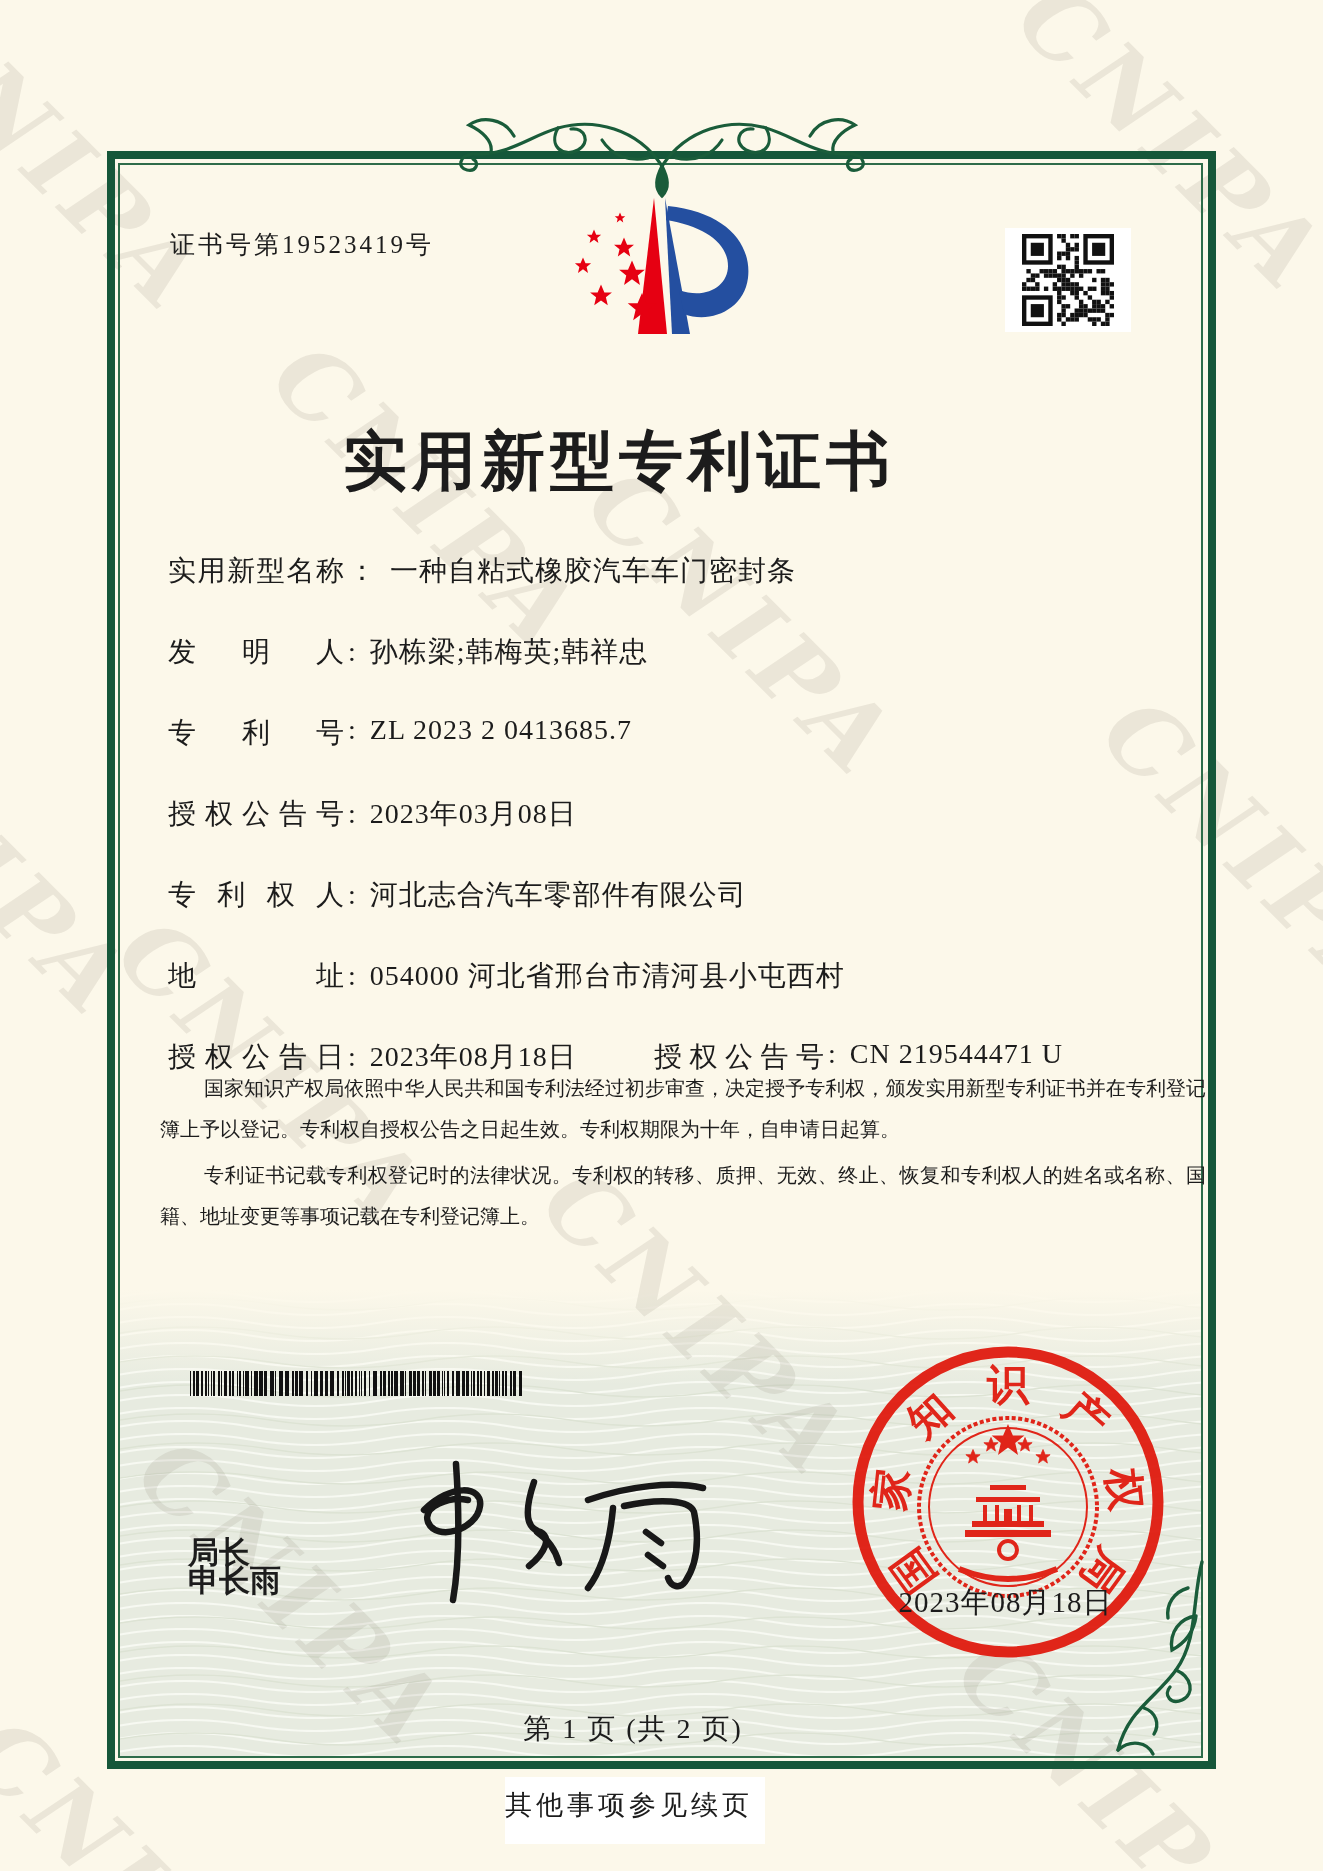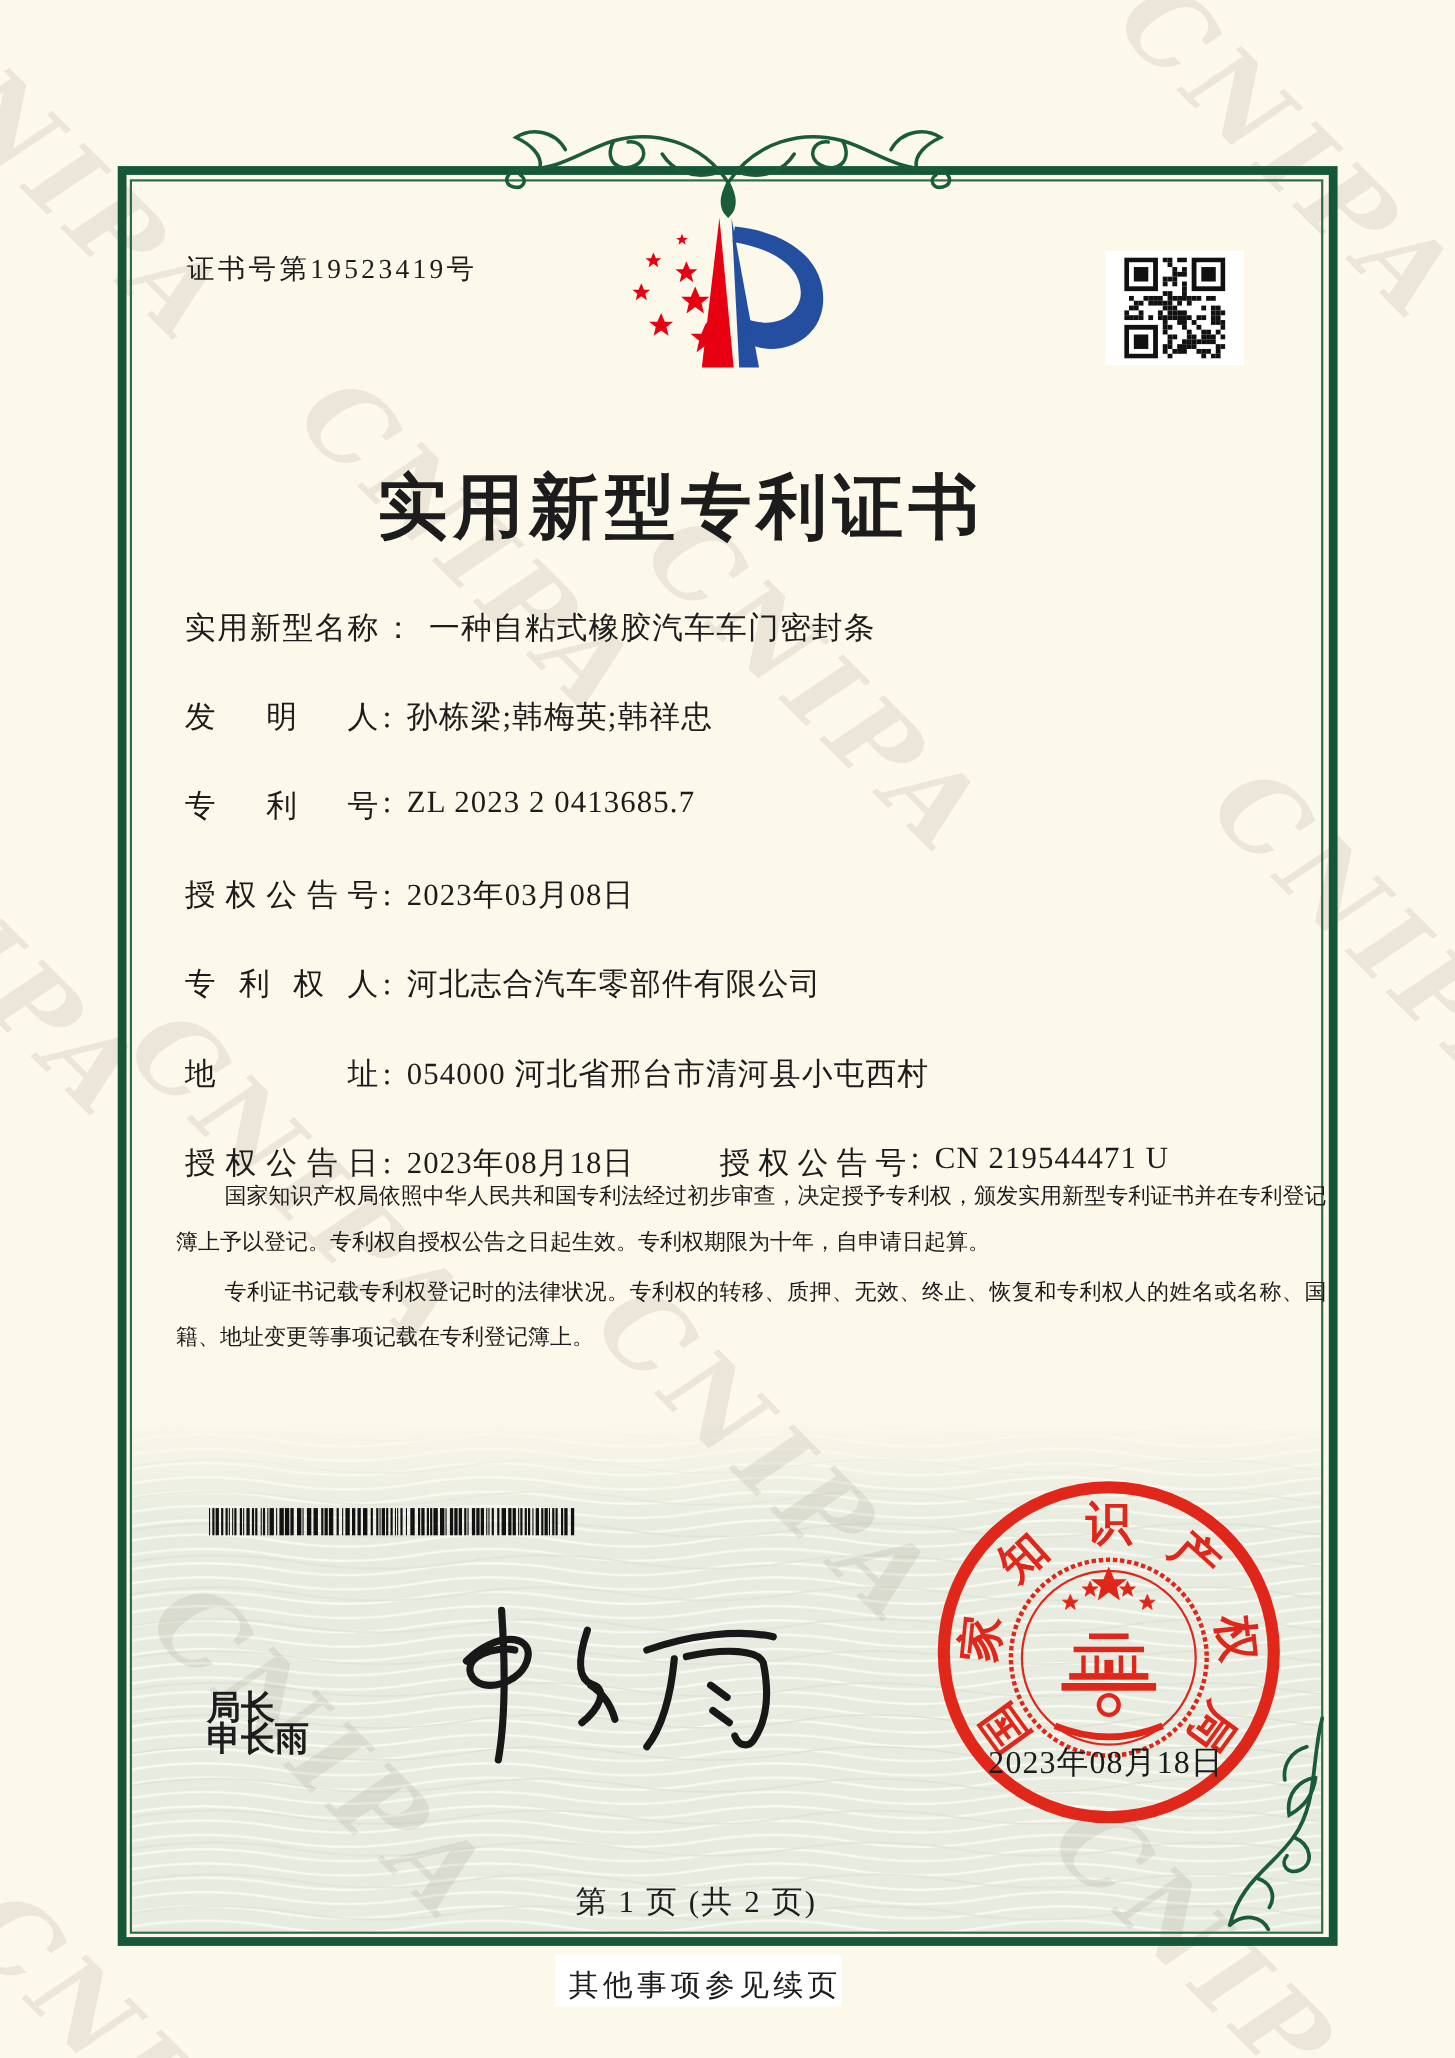--- a/index.html
+++ b/index.html
@@ -55,22 +55,22 @@
   .signer-name{position:absolute;left:188px;top:1560px;font-size:31px;font-weight:bold;
     font-family:"Liberation Sans","DejaVu Sans",sans-serif;z-index:4;}
   .signature{position:absolute;left:396px;top:1448px;z-index:4;}
   .seal{position:absolute;left:843px;top:1337px;z-index:4;}
   .seal-char{font-size:42px;font-weight:bold;fill:#e0170b;text-anchor:middle;
     font-family:"Liberation Serif",serif;}
   .seal-date{position:absolute;left:898px;top:1583px;width:215px;text-align:center;
     font-size:29px;color:#1b1b1b;z-index:5;letter-spacing:1px;}
   .page-num{position:absolute;left:483px;top:1710px;width:300px;text-align:center;
     font-size:28px;z-index:4;letter-spacing:2px;}
-  .note-box{position:absolute;left:505px;top:1777px;width:260px;height:47px;background:#ffffff;
-    text-align:right;line-height:56px;font-size:27px;letter-spacing:4px;z-index:4;}
+  .note-box{position:absolute;left:505px;top:1777px;width:260px;height:67px;background:#ffffff;
+    text-align:left;line-height:56px;font-size:27px;letter-spacing:4px;z-index:4;}
 </style>
 </head>
 <body>
 
 <div class="page">
 
   <span class="wm wm1">CNIPA</span>
   <span class="wm wm2">CNIPA</span>
   <span class="wm wm3">CNIPA</span>
   <span class="wm wm4">CNIPA</span>

